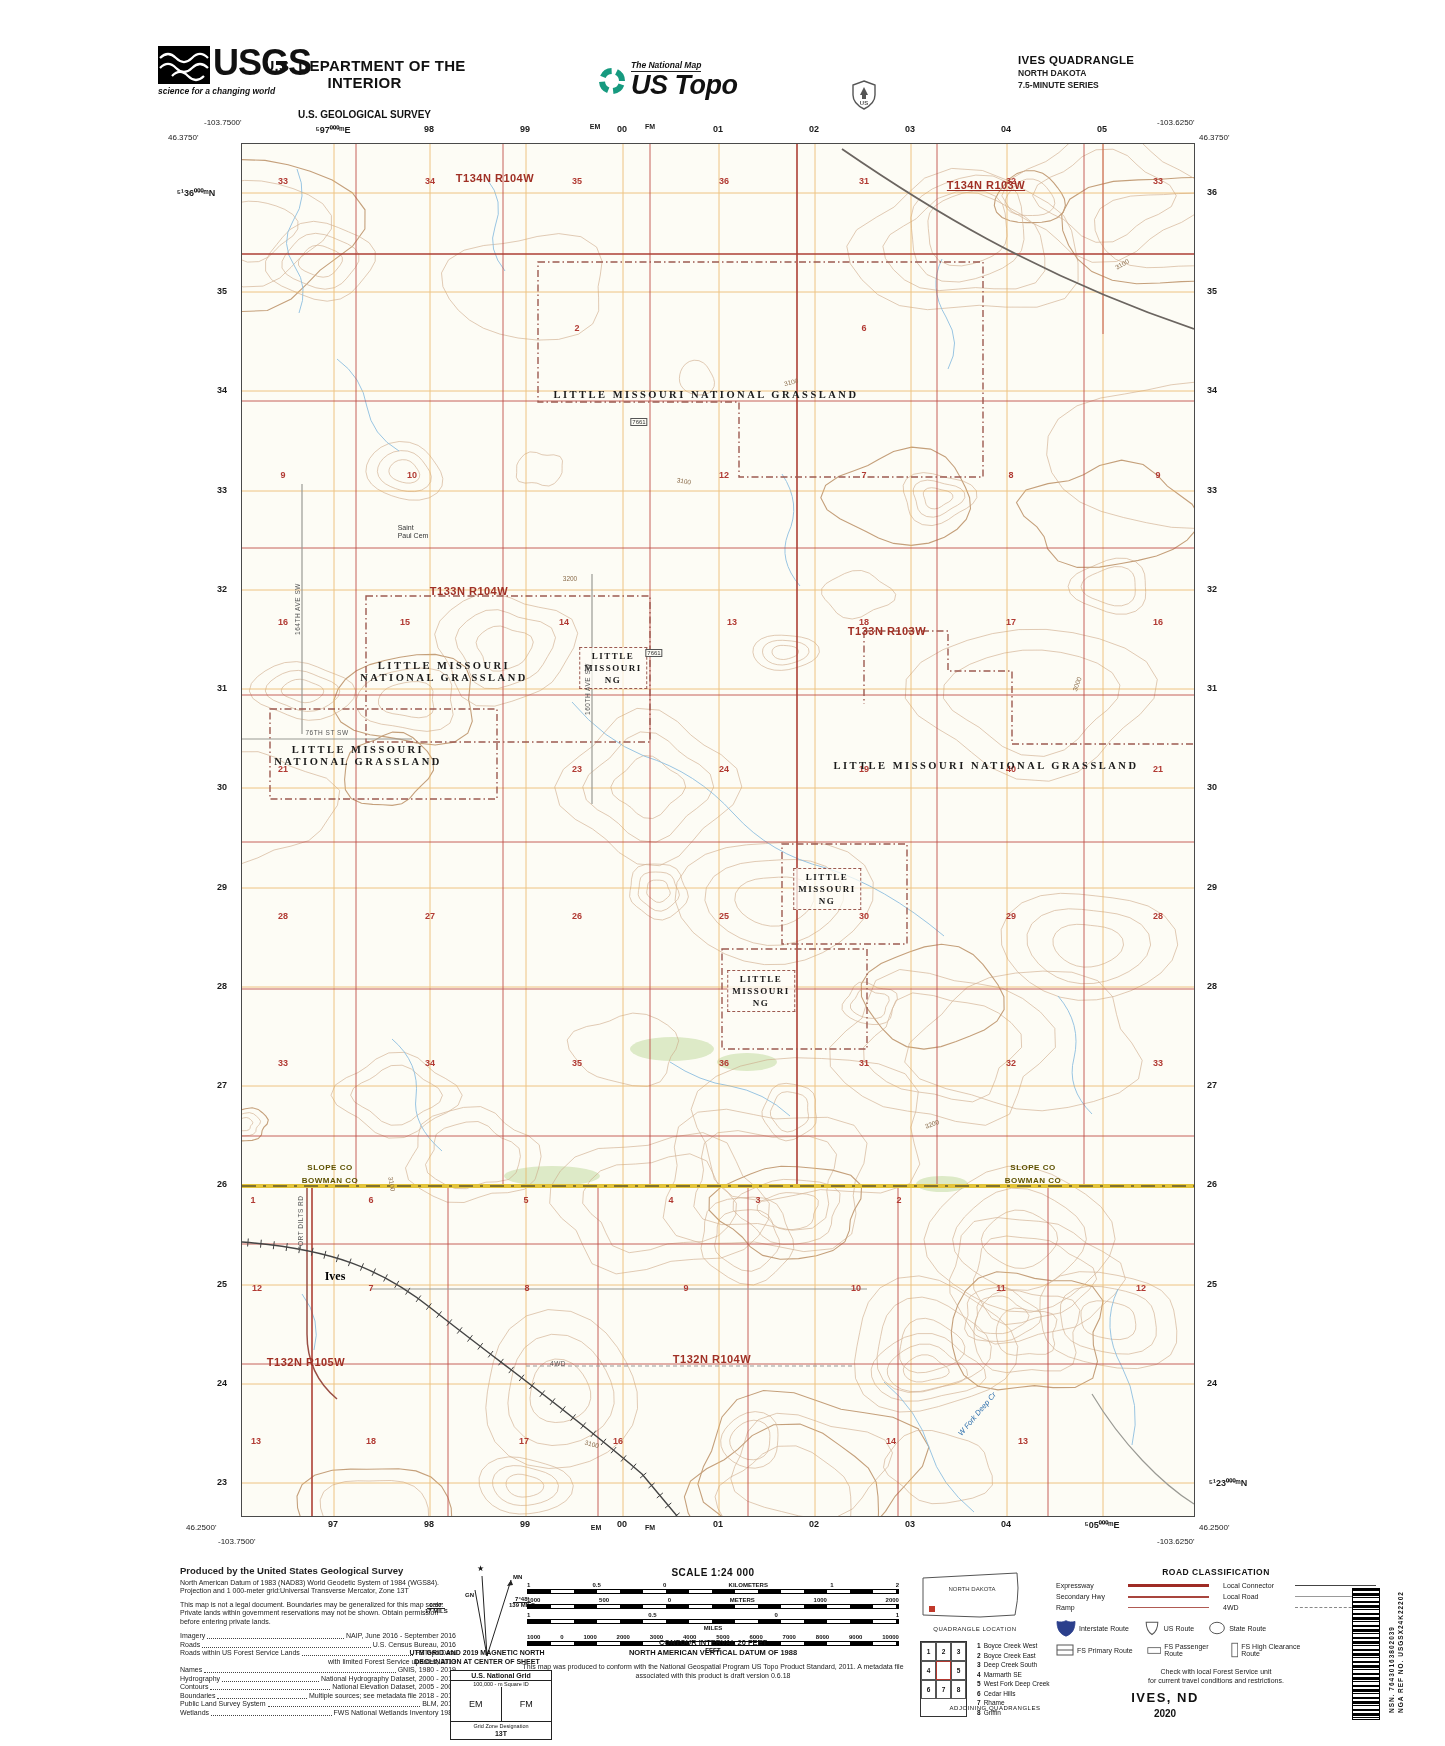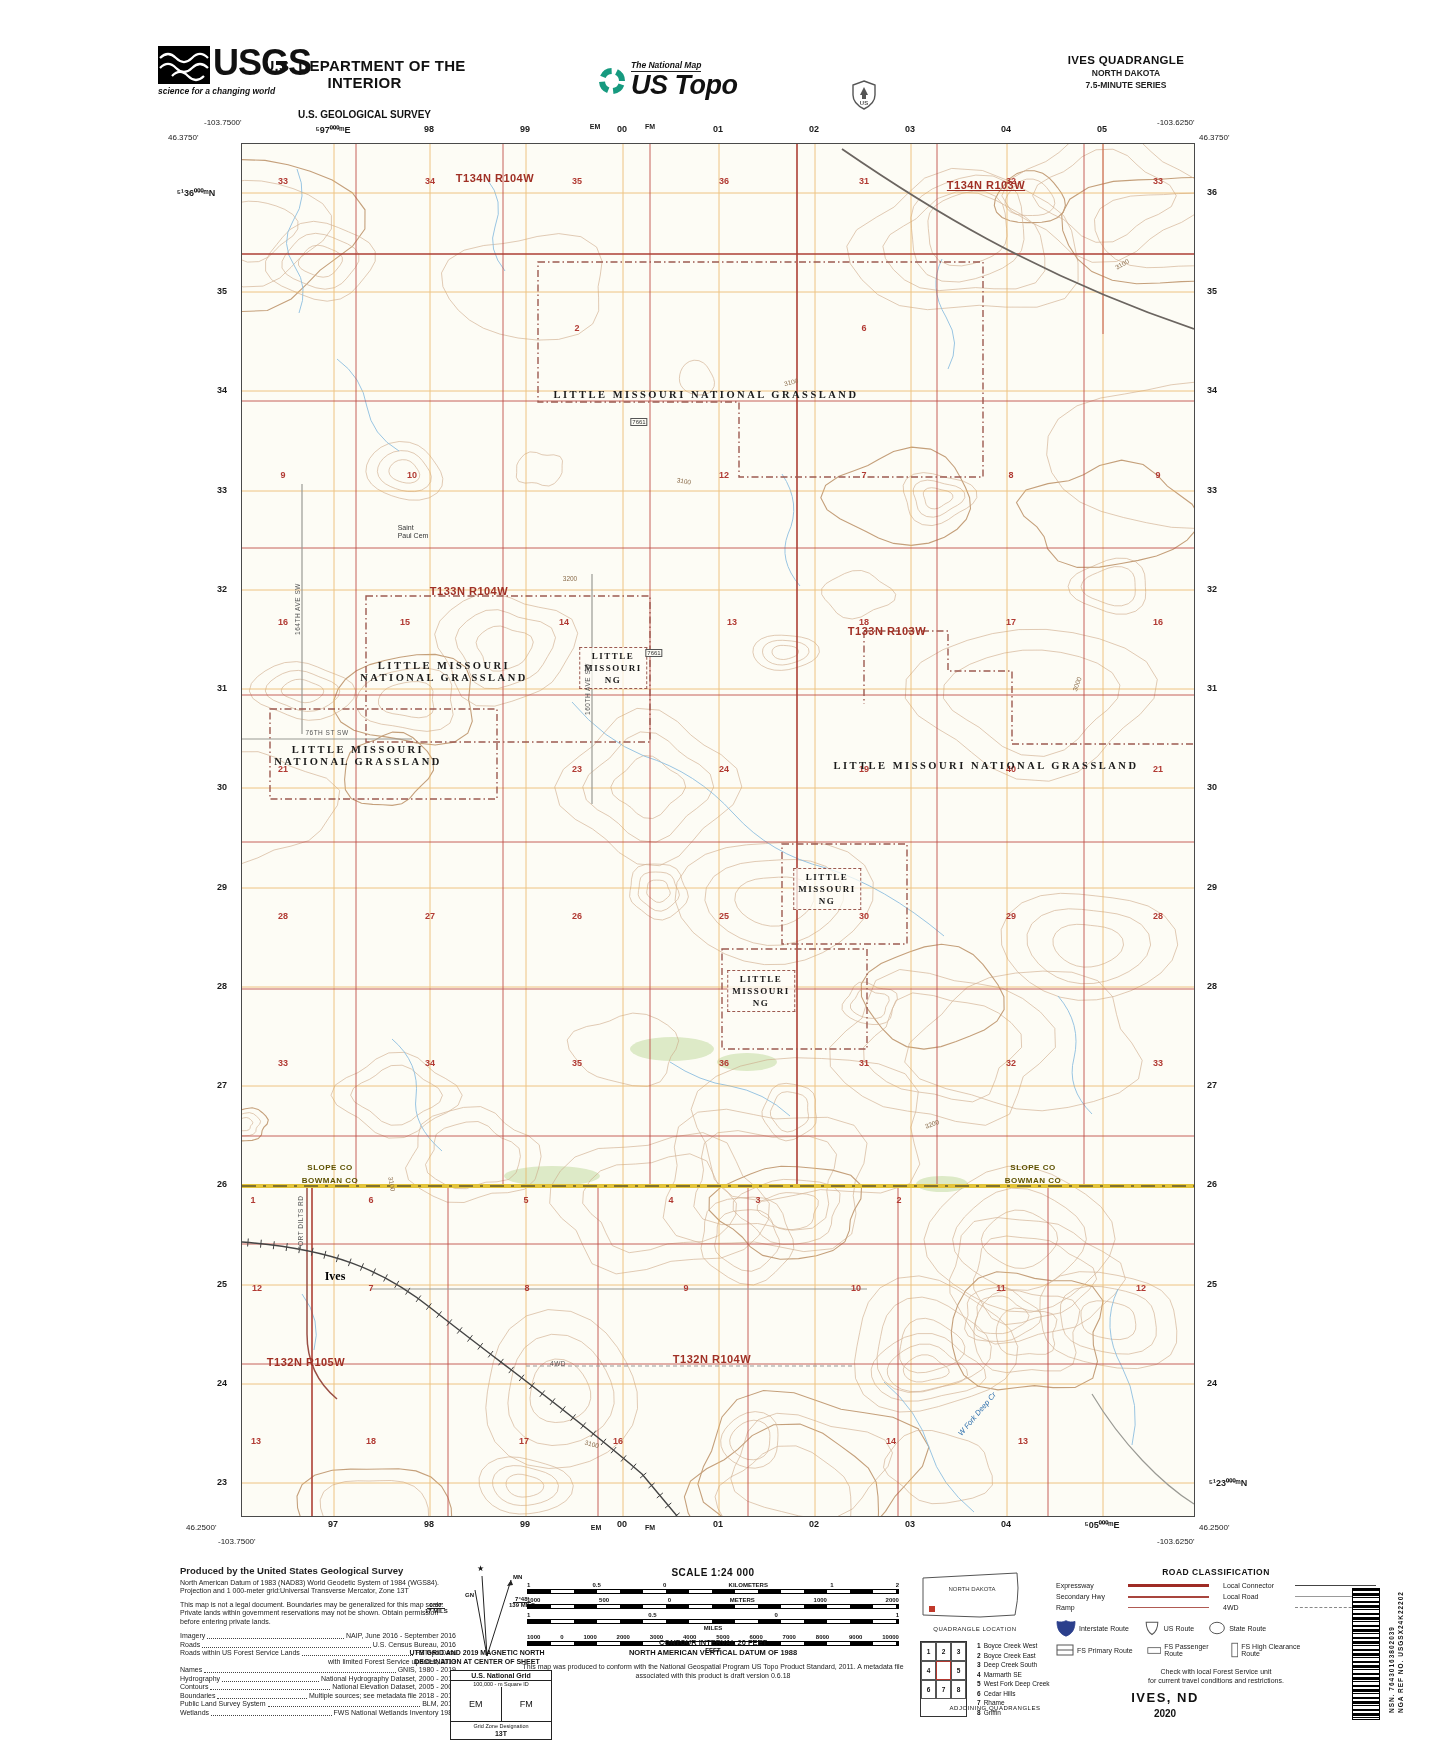--- a/index.html
+++ b/index.html
@@ -13,21 +13,21 @@
   .usgs-tag{left:158px;top:86px;font-size:8.5px;font-weight:bold;font-style:italic;}
   .dept{left:252px;top:57px;width:225px;text-align:center;font-weight:bold;}
   .dept .l1{font-size:15px;letter-spacing:.3px;}
   .dept .l2{font-size:10px;margin-top:18px;}
   .ustopo{left:597px;top:54px;display:flex;}
   .pinwheel{margin-top:12px;}
   .ustopo-text{margin-left:4px;}
   .natmap{font-size:8.5px;font-weight:bold;font-style:italic;border-bottom:1px solid #222;padding-bottom:1px;display:inline-block;}
   .ustopo-big{font-size:27px;font-weight:bold;letter-spacing:-.5px;line-height:26px;font-style:italic;}
   .fs-shield{left:851px;top:80px;}
-  .quad-block{left:1018px;top:54px;width:216px;text-align:center;font-weight:bold;}
+  .quad-block{left:1018px;top:54px;width:216px;text-align:left;font-weight:bold;}
   .quad-block .t1{font-size:11.5px;letter-spacing:.3px;}
   .quad-block .t2,.quad-block .t3{font-size:8.5px;margin-top:2px;color:#222;}
   
   .map-frame{left:241px;top:143px;width:952px;height:1372px;border:1.2px solid #4a4a4a;background:#fdfcf5;}
   .mapsvg{position:absolute;left:0;top:0;}
   .lbl-layer{position:absolute;left:0;top:0;width:100%;height:100%;}
   .lbl-layer > *{position:absolute;white-space:pre-line;}
   .sec{color:#b13a33;font-size:9px;font-weight:bold;}
   .twn{color:#a03025;font-size:11px;font-weight:bold;letter-spacing:.5px;white-space:nowrap;}
   .ng{font-family:"Liberation Serif",serif;color:#1a1a1a;font-size:10.5px;font-weight:bold;letter-spacing:2.5px;text-align:center;line-height:12px;white-space:nowrap;}

